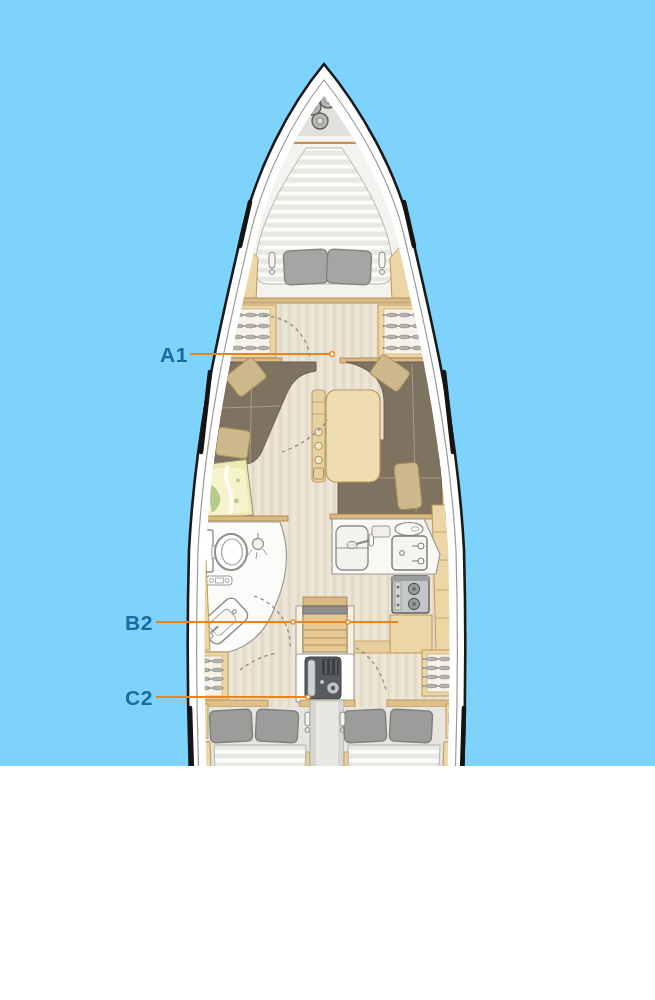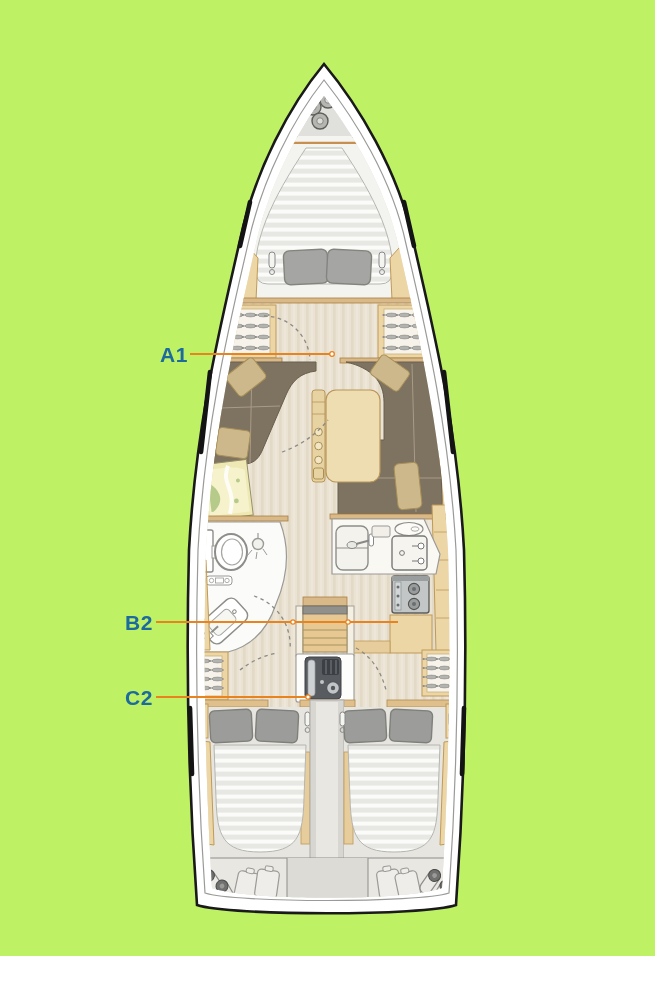--- a/index.html
+++ b/index.html
@@ -1,17 +1,17 @@
 <!DOCTYPE html>
 <html><head>
 <meta charset="utf-8">
 <style>
   html,body{margin:0;padding:0;background:#ffffff;}
   body{width:655px;height:1000px;font-family:"Liberation Sans",sans-serif;}
-  .stage{position:relative;width:655px;height:956px;background:#bef264;overflow:hidden;}
+  .stage{position:relative;width:655px;height:766px;background:#7dd3fc;overflow:hidden;}
   svg{display:block;}
   text.lbl{font-family:"Liberation Sans",sans-serif;font-weight:bold;font-size:21px;letter-spacing:.5px;}
 </style>
 </head>
 <body>
 
 <div class="stage">
 <svg width="655" height="1000" viewBox="0 0 655 1000">
   <defs>
     <pattern id="mattressStripes" width="8" height="9" patternUnits="userSpaceOnUse">

